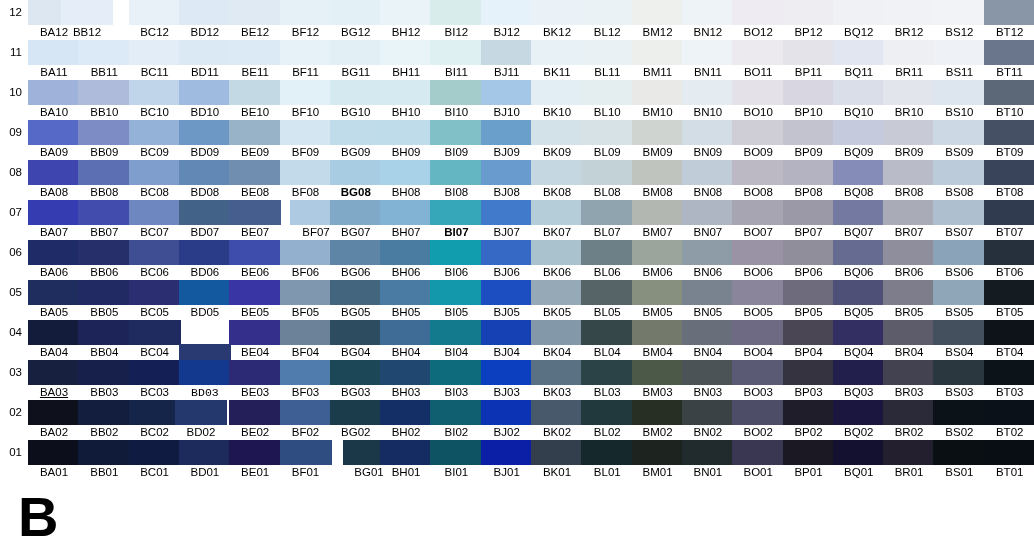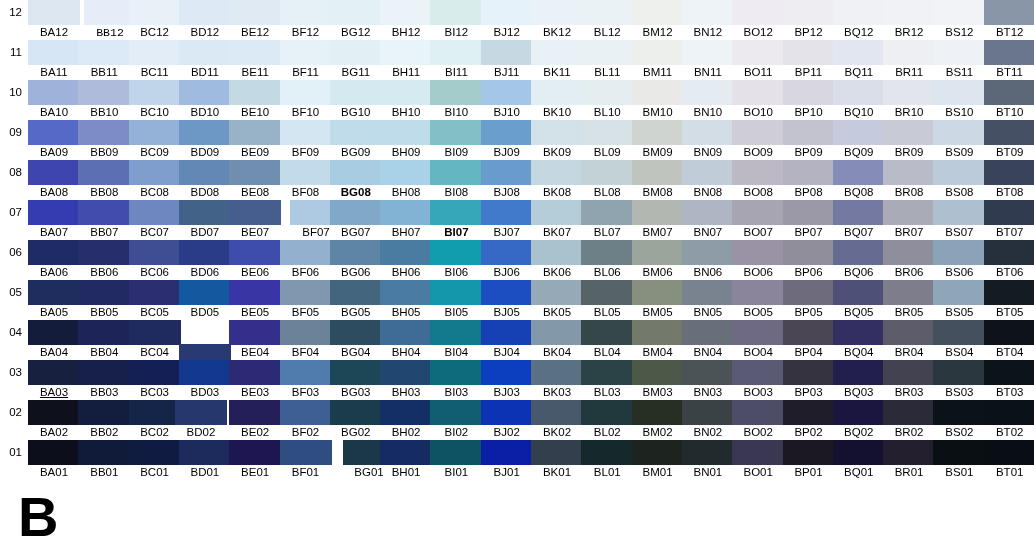--- a/index.html
+++ b/index.html
@@ -96,21 +96,21 @@
 
 <div id="palette-root">
   <div class="grid-area">
       <div class="row">
         <div class="row-label">12</div>
         <div class="cells">
           <div class="cell" style="left: 0px;">
             <div class="swatch" style="background: rgb(221, 231, 242);"></div>
             <div class="cell-label">BA12</div>
           </div>
-          <div class="cell" style="left: 56px; font-family: Liberation Mono, monospace;">
+          <div class="cell" style="left: 33px;">
             <div class="swatch" style="background: rgb(228, 237, 248);"></div>
             <div class="cell-label">BB12</div>
           </div>
           <div class="cell" style="left: 100.6px;">
             <div class="swatch" style="background: rgb(232, 240, 248);"></div>
             <div class="cell-label">BC12</div>
           </div>
           <div class="cell" style="left: 150.9px;">
             <div class="swatch" style="background: rgb(221, 233, 245);"></div>
             <div class="cell-label">BD12</div>
@@ -869,21 +869,21 @@
             <div class="cell-label">BA03</div>
           </div>
           <div class="cell" style="left: 50.3px;">
             <div class="swatch" style="background: rgb(22, 32, 74);"></div>
             <div class="cell-label">BB03</div>
           </div>
           <div class="cell" style="left: 100.6px;">
             <div class="swatch" style="background: rgb(20, 31, 85);"></div>
             <div class="cell-label">BC03</div>
           </div>
-          <div class="cell" style="left: 150.9px;">
+          <div class="cell" style="left: 150.9px; font-family: Liberation Mono, monospace;">
             <div class="swatch" style="background: rgb(19, 57, 143);"></div>
             <div class="cell-label">BD03</div>
           </div>
           <div class="cell" style="left: 201.2px;">
             <div class="swatch" style="background: rgb(44, 42, 116);"></div>
             <div class="cell-label">BE03</div>
           </div>
           <div class="cell" style="left: 251.5px;">
             <div class="swatch" style="background: rgb(79, 124, 173);"></div>
             <div class="cell-label">BF03</div>

